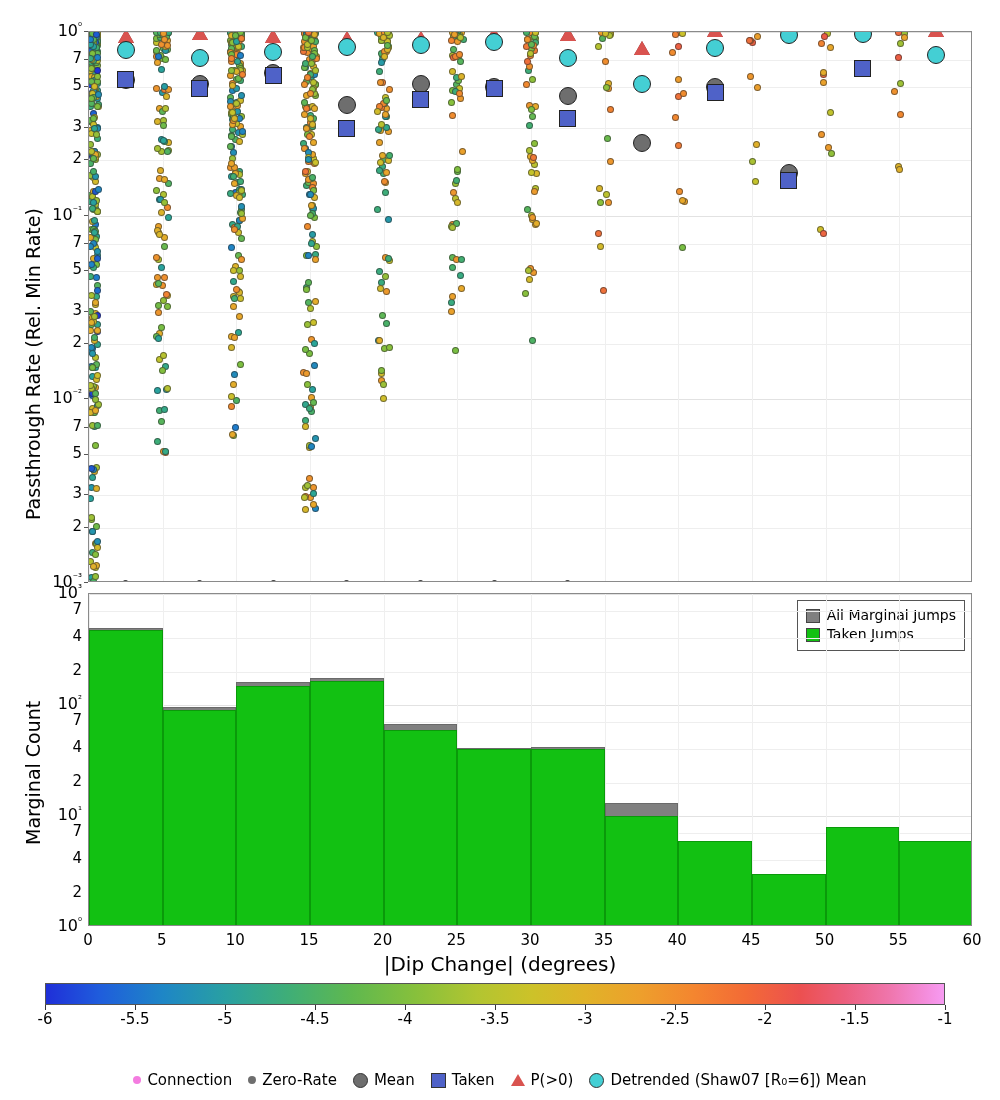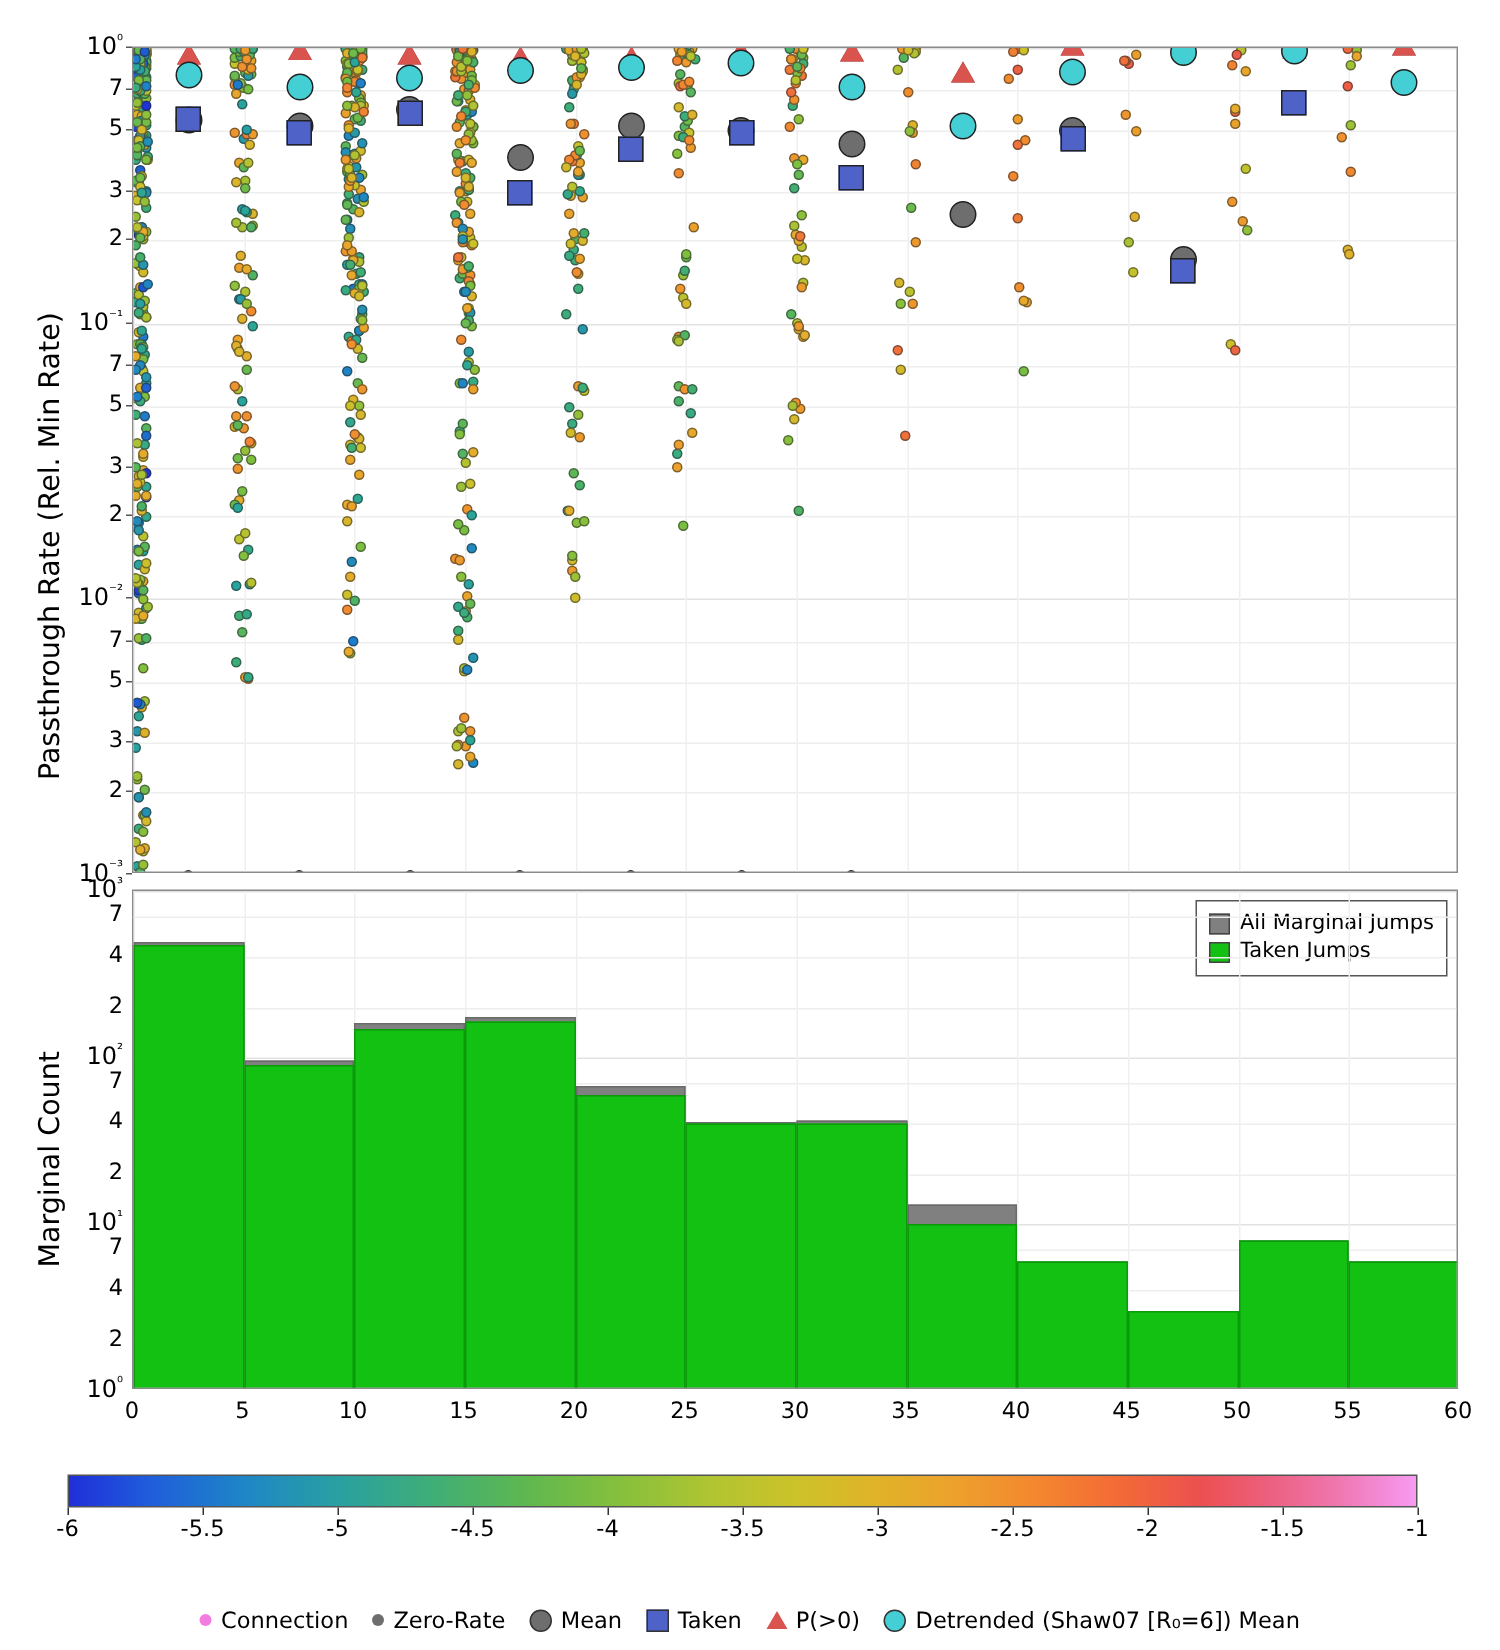--- a/index.html
+++ b/index.html
@@ -1330,20 +1330,21 @@
       <div class="xtick" style="left: 436.333px; top: 931px;">25</div>
       <div class="xtick" style="left: 510px; top: 931px;">30</div>
       <div class="xtick" style="left: 583.667px; top: 931px;">35</div>
       <div class="xtick" style="left: 657.333px; top: 931px;">40</div>
       <div class="xtick" style="left: 731px; top: 931px;">45</div>
       <div class="xtick" style="left: 804.667px; top: 931px;">50</div>
       <div class="xtick" style="left: 878.333px; top: 931px;">55</div>
       <div class="xtick" style="left: 952px; top: 931px;">60</div>
     </div>
 
+  <div class="xlabel" style="top:952px;">|Dip Change| (degrees)</div>
 
   <div id="colorbar"></div>
   <div id="cb-ticks">
       <div class="cbmark" style="left: 45px; top: 1005px;"></div>
       <div class="cbtick" style="left: 15px; top: 1010px;">-6</div>
       <div class="cbmark" style="left: 135px; top: 1005px;"></div>
       <div class="cbtick" style="left: 105px; top: 1010px;">-5.5</div>
       <div class="cbmark" style="left: 225px; top: 1005px;"></div>
       <div class="cbtick" style="left: 195px; top: 1010px;">-5</div>
       <div class="cbmark" style="left: 315px; top: 1005px;"></div>

